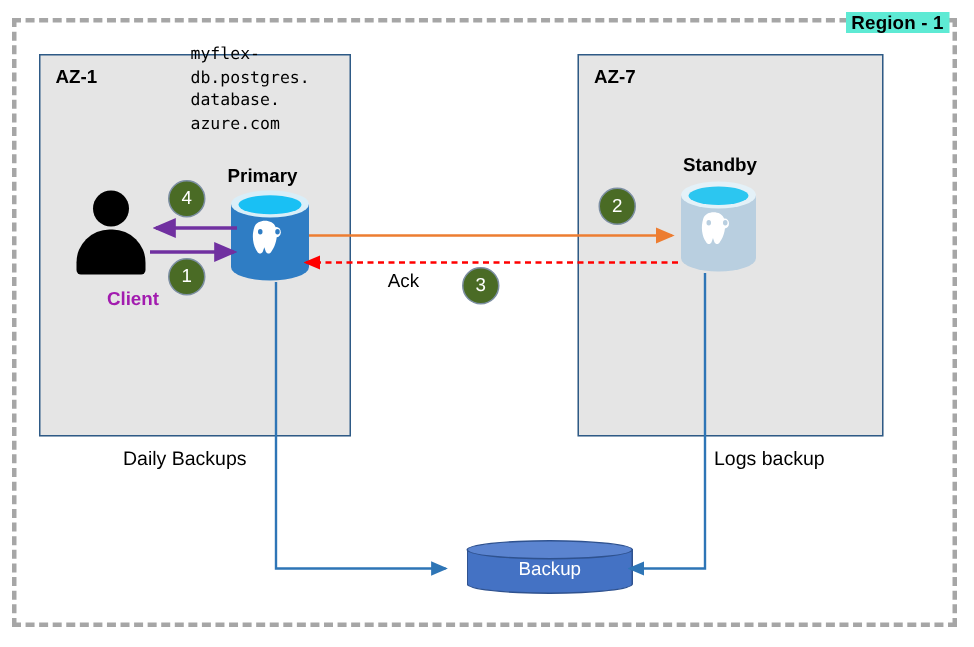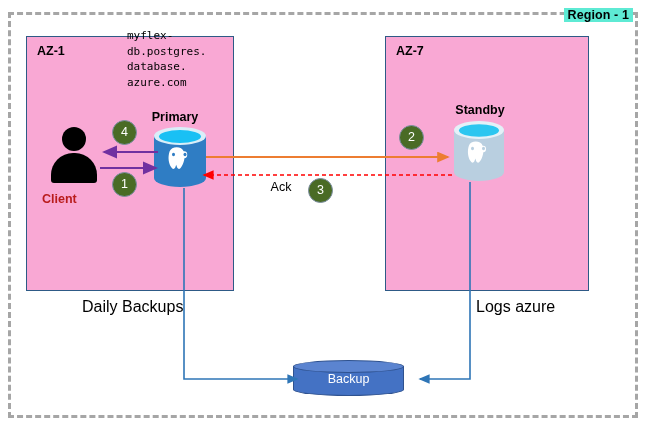--- a/index.html
+++ b/index.html
@@ -37,21 +37,21 @@
     color: #000000;
     letter-spacing: 0.1px;
     background: #5eead4;
     padding: 0 4px;
   }
 
   
   .az-box {
     position: absolute;
     border: 1.4px solid #2e5a86;
-    background: #f9a8d4;
+    background: #e5e5e5;
     box-sizing: border-box;
   }
   #az1-box { left: 26px; top: 36px; width: 208px; height: 255px; }
   #az2-box { left: 385px; top: 36px; width: 204px; height: 255px; }
   .az-title {
     position: absolute;
     left: 10px;
     top: 7px;
     font-size: 12.5px;
     font-weight: bold;
@@ -108,24 +108,24 @@
     width: 46px;
     height: 30px;
     background: #000000;
     border-radius: 22px 22px 3px 3px;
   }
   .client-label {
     position: absolute;
     left: 42px;
     top: 192px;
     width: 64px;
-    text-align: left;
+    text-align: right;
     font-size: 12.5px;
     font-weight: bold;
-    color: #b91c1c;
+    color: #a21caf;
   }
 
   
   .pg-cyl { position: absolute; }
   #primary-cyl { left: 152px; top: 126px; width: 56px; height: 62px; }
   #standby-cyl { left: 452px; top: 120px; width: 54px; height: 62px; }
 
   
   .badge {
     position: absolute;
@@ -151,42 +151,42 @@
     left: 245px;
     top: 113px;
     width: 140px;
     text-align: center;
     font-size: 12.5px;
     line-height: 16px;
     color: #000000;
   }
   .ack-text {
     position: absolute;
-    left: 258px;
+    left: 246px;
     top: 180px;
     width: 46px;
     text-align: center;
     font-size: 12.5px;
     color: #000000;
   }
 
   
   .bottom-label {
     position: absolute;
-    font-size: 16px;
+    font-size: 13px;
     color: #000000;
     white-space: nowrap;
   }
   #daily-backups-label { left: 82px; top: 298px; }
   #logs-backup-label  { left: 476px; top: 298px; }
 
   
   .backup-cyl {
     position: absolute;
-    left: 293px;
+    left: 311px;
     top: 360px;
     width: 95px;
     height: 39px;
   }
   .backup-body {
     position: absolute;
     left: 0; top: 6px;
     width: 111px; height: 30px;
     background: #4472c4;
     border-radius: 0 0 50% 50% / 0 0 22% 22%;
@@ -289,21 +289,21 @@
   </div>
 
   <div class="ack-text">Ack</div>
 
   <div class="badge" id="badge-4">4</div>
   <div class="badge" id="badge-1">1</div>
   <div class="badge" id="badge-2">2</div>
   <div class="badge" id="badge-3">3</div>
 
   <div class="bottom-label" id="daily-backups-label">Daily Backups</div>
-  <div class="bottom-label" id="logs-backup-label">Logs azure</div>
+  <div class="bottom-label" id="logs-backup-label">Logs backup</div>
 
   <div class="backup-cyl">
     <div class="backup-body"></div>
     <div class="backup-top"></div>
     <div class="backup-text">Backup</div>
   </div>
 
   <svg id="wires">
     <defs>
       <marker id="ah-purple" markerWidth="7" markerHeight="7" refX="6" refY="3" orient="auto">

